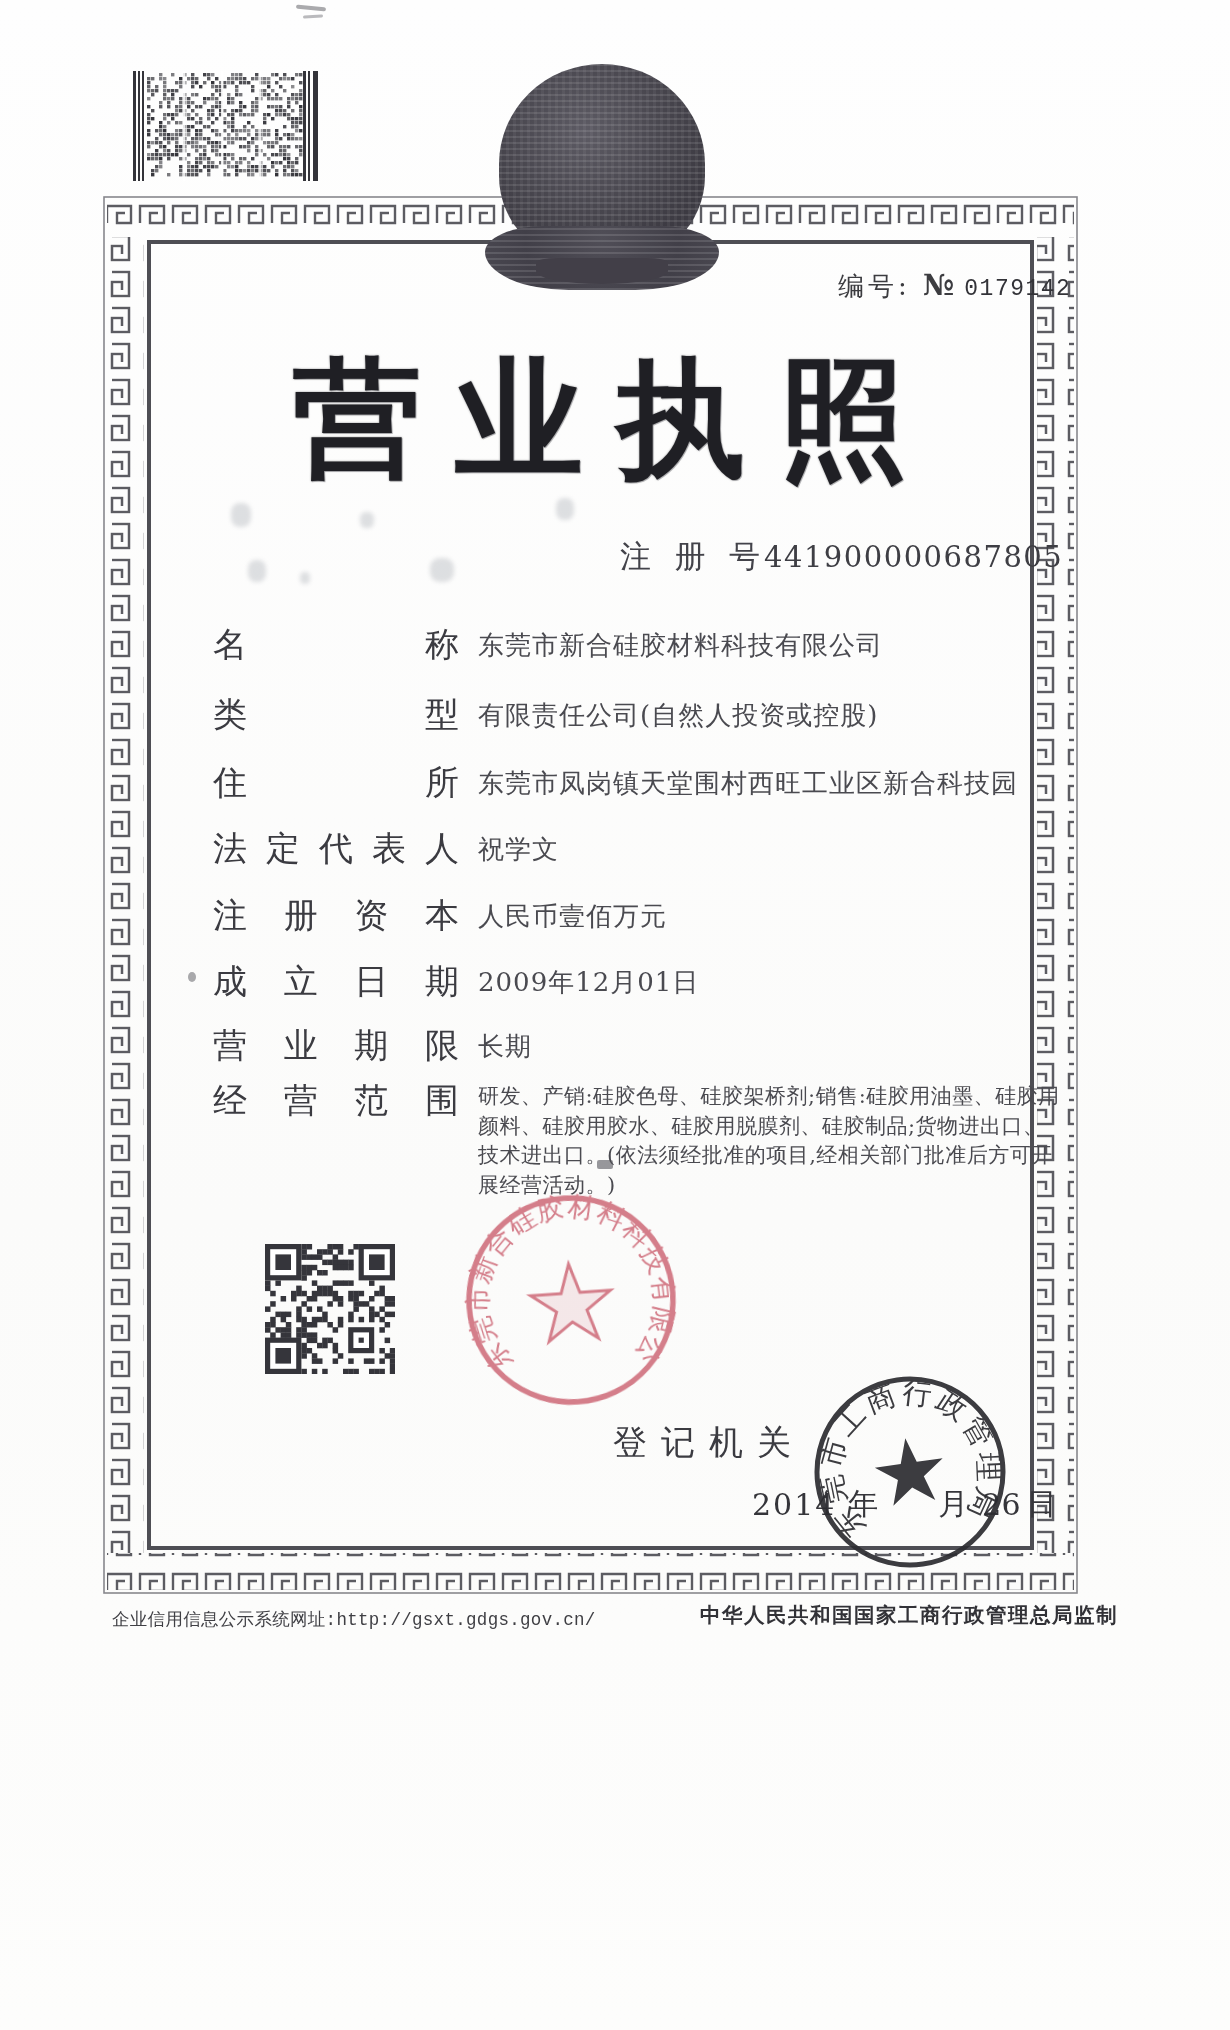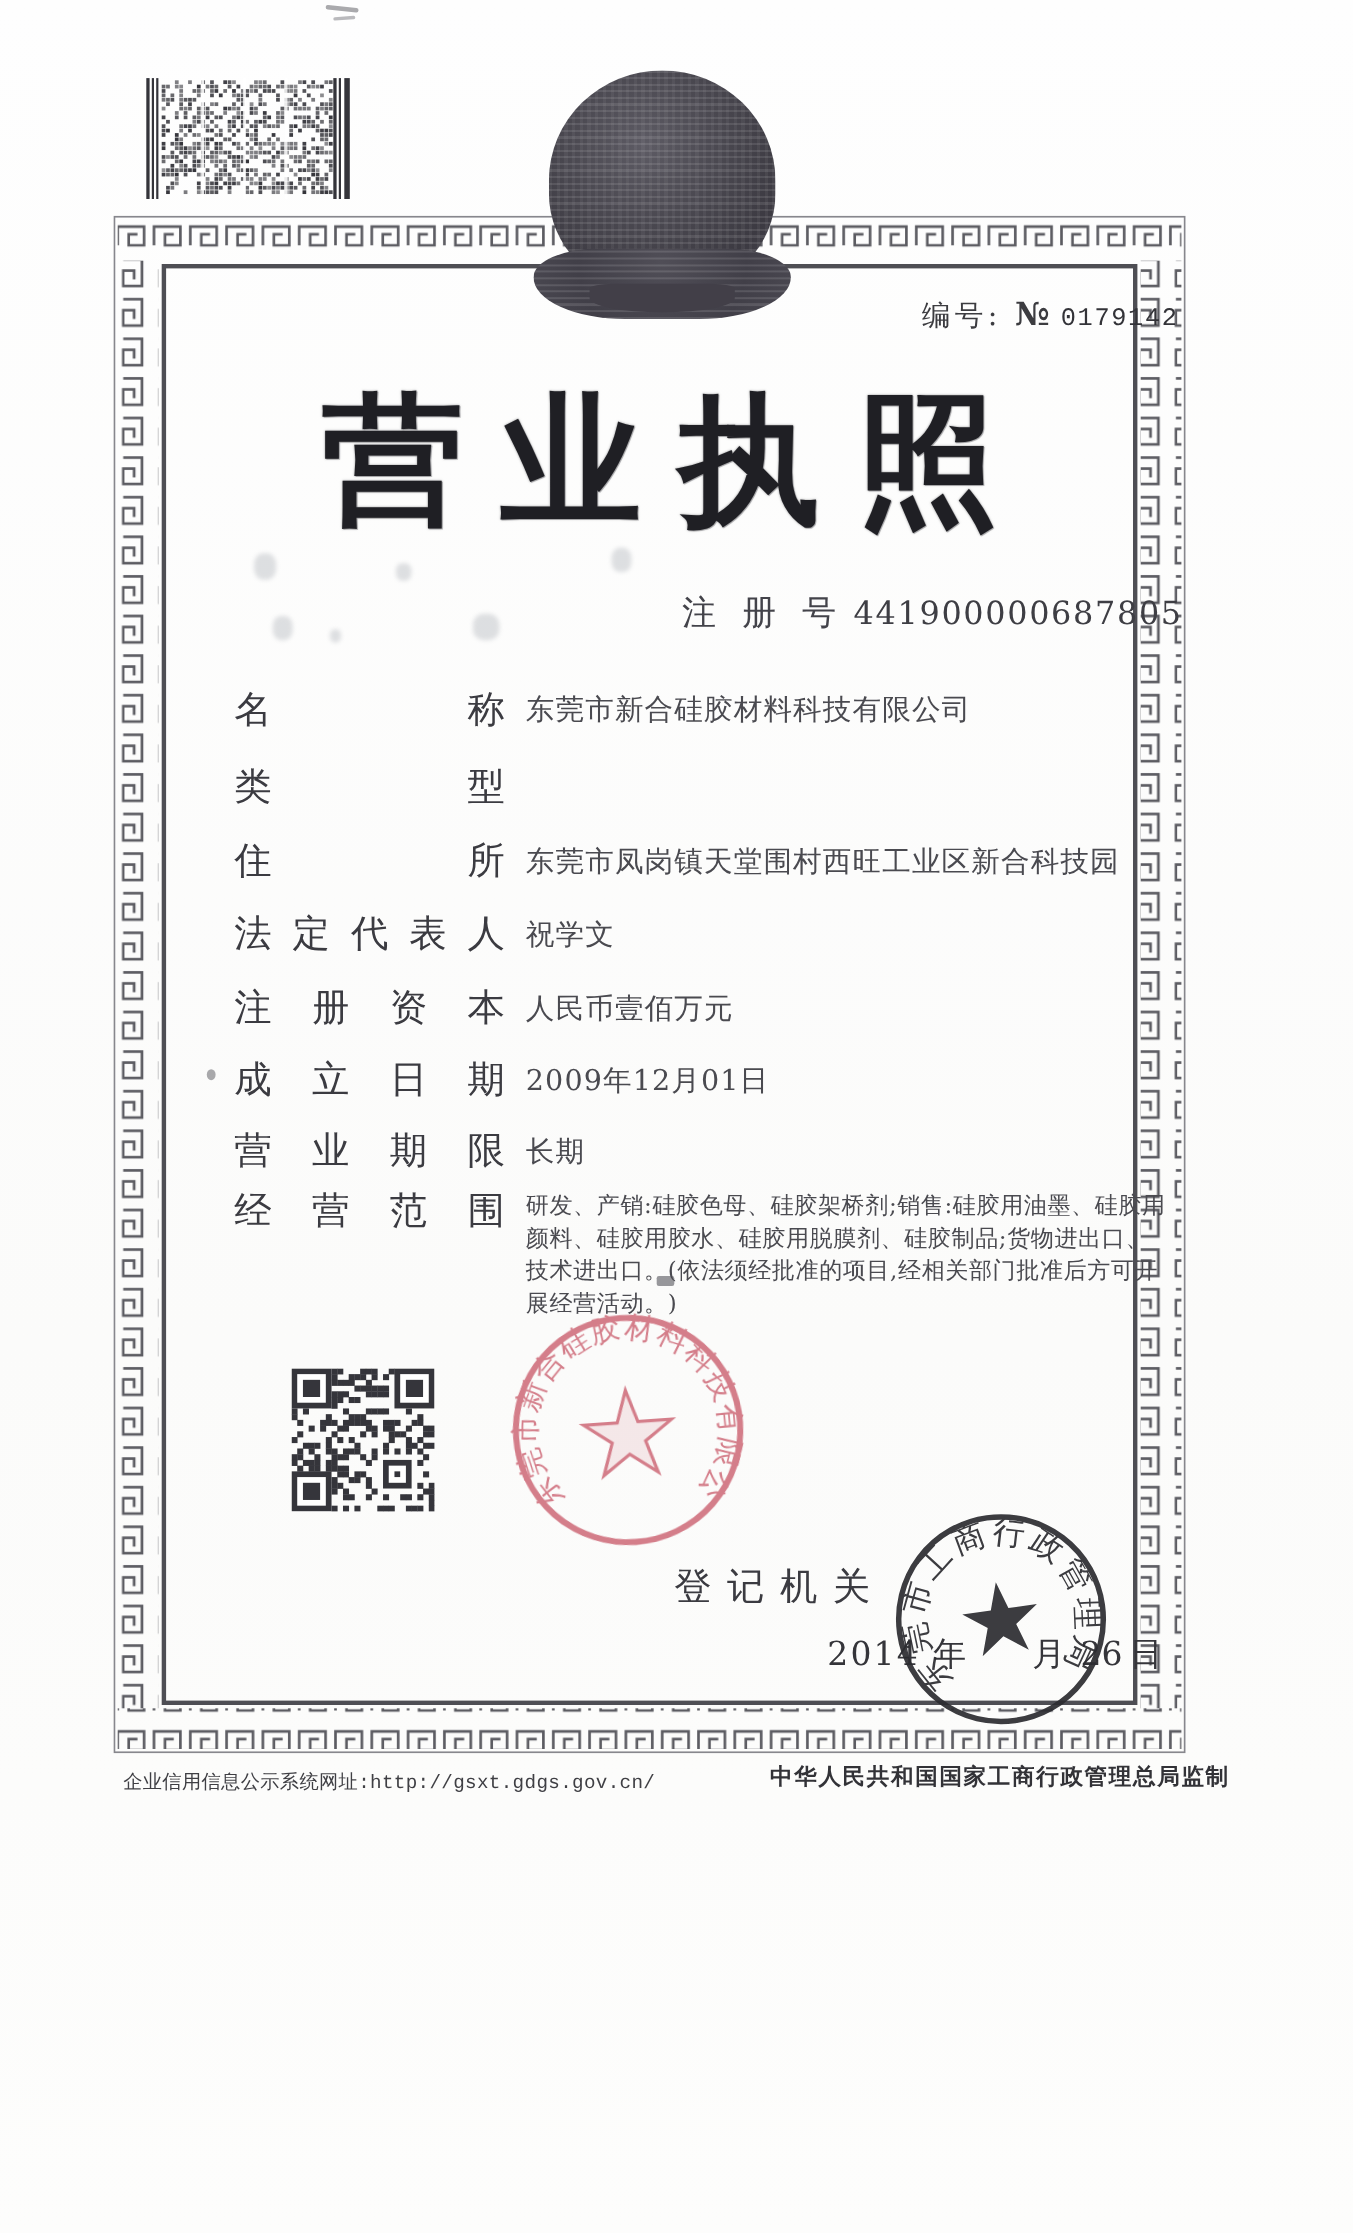--- a/index.html
+++ b/index.html
@@ -37,21 +37,21 @@
   .serial .num{font-size:23px;font-family:"Liberation Mono","DejaVu Sans Mono",monospace;margin-left:10px;letter-spacing:1.5px;color:#333338;text-align:right;}
 
   
   .title{left:293px;top:334px;width:614px;font-size:128px;font-weight:bold;color:#1f1f24;z-index:3;
     font-family:"DejaVu Serif","Liberation Serif",serif;
     text-shadow:0 0 2px rgba(25,25,30,.55), 1px 1px 0 rgba(25,25,30,.25);}
 
   
   .regline{left:620px;top:536px;z-index:3;display:flex;align-items:baseline;}
   .regline .lbl{width:140px;font-size:31px;color:#43434a;font-family:"DejaVu Serif","Liberation Serif",serif;}
-  .regline .num{margin-left:16px;font-size:29px;letter-spacing:1.5px;color:#3e3e44;font-family:"DejaVu Serif","Liberation Serif",serif;}
+  .regline .num{margin-left:4px;font-size:29px;letter-spacing:1.5px;color:#3e3e44;font-family:"DejaVu Serif","Liberation Serif",serif;}
 
   
   .row{position:absolute;left:213px;width:860px;z-index:3;}
   .row .lbl{width:246px;font-size:34px;color:#3b3b41;font-family:"DejaVu Serif","Liberation Serif",serif;}
   .row .val{position:absolute;left:265px;top:6px;font-size:26px;color:#4a4a50;letter-spacing:1px;white-space:nowrap;
     font-family:"DejaVu Serif","Liberation Serif",serif;}
   .row .val.long{white-space:normal;width:584px;font-size:21px;line-height:29.5px;top:4px;letter-spacing:.5px;}
 
   .justify{display:flex;justify-content:space-between;}
 
@@ -683,20 +683,21 @@
         <span>名</span>
         <span>称</span>
       </div>
     <div class="val">东莞市新合硅胶材料科技有限公司</div>
   </div>
   <div class="row" style="top:692px;">
     <div class="lbl justify">
         <span>类</span>
         <span>型</span>
       </div>
+    <div class="val">有限责任公司(自然人投资或控股)</div>
   </div>
   <div class="row" style="top:760px;">
     <div class="lbl justify">
         <span>住</span>
         <span>所</span>
       </div>
     <div class="val">东莞市凤岗镇天堂围村西旺工业区新合科技园</div>
   </div>
   <div class="row" style="top:826px;">
     <div class="lbl justify">

